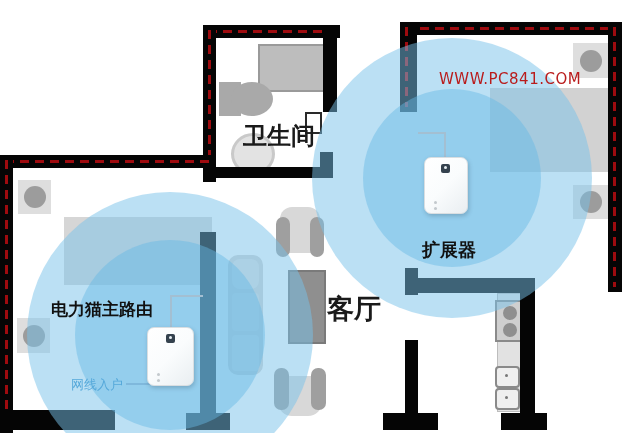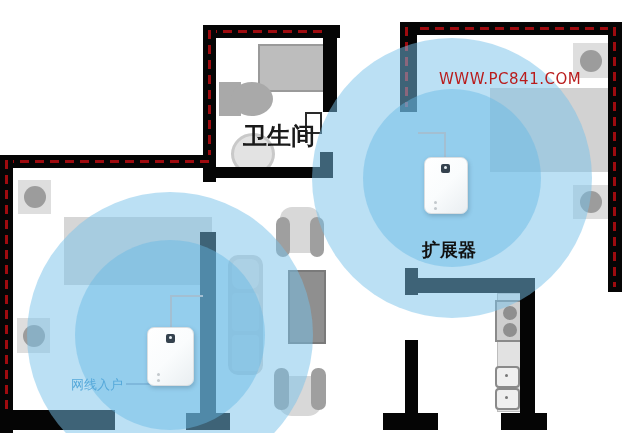--- a/index.html
+++ b/index.html
@@ -107,38 +107,40 @@
   <div class="wall" style="left:186px;top:413px;width:44px;height:17px;"></div>
   <div class="wall" style="left:405px;top:268px;width:13px;height:27px;"></div>
   <div class="wall" style="left:405px;top:278px;width:130px;height:15px;"></div>
   <div class="wall" style="left:405px;top:340px;width:13px;height:73px;"></div>
   <div class="wall" style="left:383px;top:413px;width:55px;height:17px;"></div>
   <div class="wall" style="left:520px;top:293px;width:15px;height:120px;"></div>
   <div class="wall" style="left:501px;top:413px;width:46px;height:17px;"></div>
   <div class="doorleaf" style="left:305px;top:112px;width:13px;height:18px;"></div>
 
   <div class="room-label" style="left:243px;top:120px;font-size:24px;">卫生间</div>
+  <div class="room-label" style="left:327px;top:291px;font-size:27px;">客厅</div>
 
   <div class="wifi outer" style="left:312px;top:38px;width:280px;height:280px;"></div>
   <div class="wifi inner" style="left:363px;top:89px;width:178px;height:178px;"></div>
   <div class="wifi outer" style="left:27px;top:192px;width:286px;height:286px;"></div>
   <div class="wifi inner" style="left:75px;top:240px;width:190px;height:190px;"></div>
 
   <div class="anno" style="left:439px;top:70px;font-size:15px;letter-spacing:0.5px;color:#b91c1c;">WWW.PC841.COM</div>
 
   <div class="cable" style="left:418px;top:132px;width:28px;height:2px;"></div>
   <div class="cable" style="left:444px;top:132px;width:2px;height:26px;"></div>
   <div class="device" style="left:424px;top:157px;width:42px;height:55px;">
     <div class="logo"></div>
     <div class="vents"></div>
   </div>
   <div class="anno" style="left:422px;top:220px;font-size:18px;font-weight:bold;color:#111;margin-top:18px;">扩展器</div>
 
   <div class="cable" style="left:170px;top:295px;width:33px;height:2px;"></div>
   <div class="cable" style="left:170px;top:295px;width:2px;height:32px;"></div>
+  <div class="anno" style="left:51px;top:298px;font-size:17px;font-weight:bold;color:#111;">电力猫主路由</div>
   <div class="device" style="left:147px;top:327px;width:45px;height:57px;">
     <div class="logo"></div>
     <div class="vents"></div>
   </div>
   <div class="anno" style="left:71px;top:376px;font-size:13px;color:#56a9da;">网线入户</div>
   <div class="cable" style="left:126px;top:383px;width:32px;height:2px;background:#7fb8dc;"></div>
 
 </div>
 
 </body></html>

